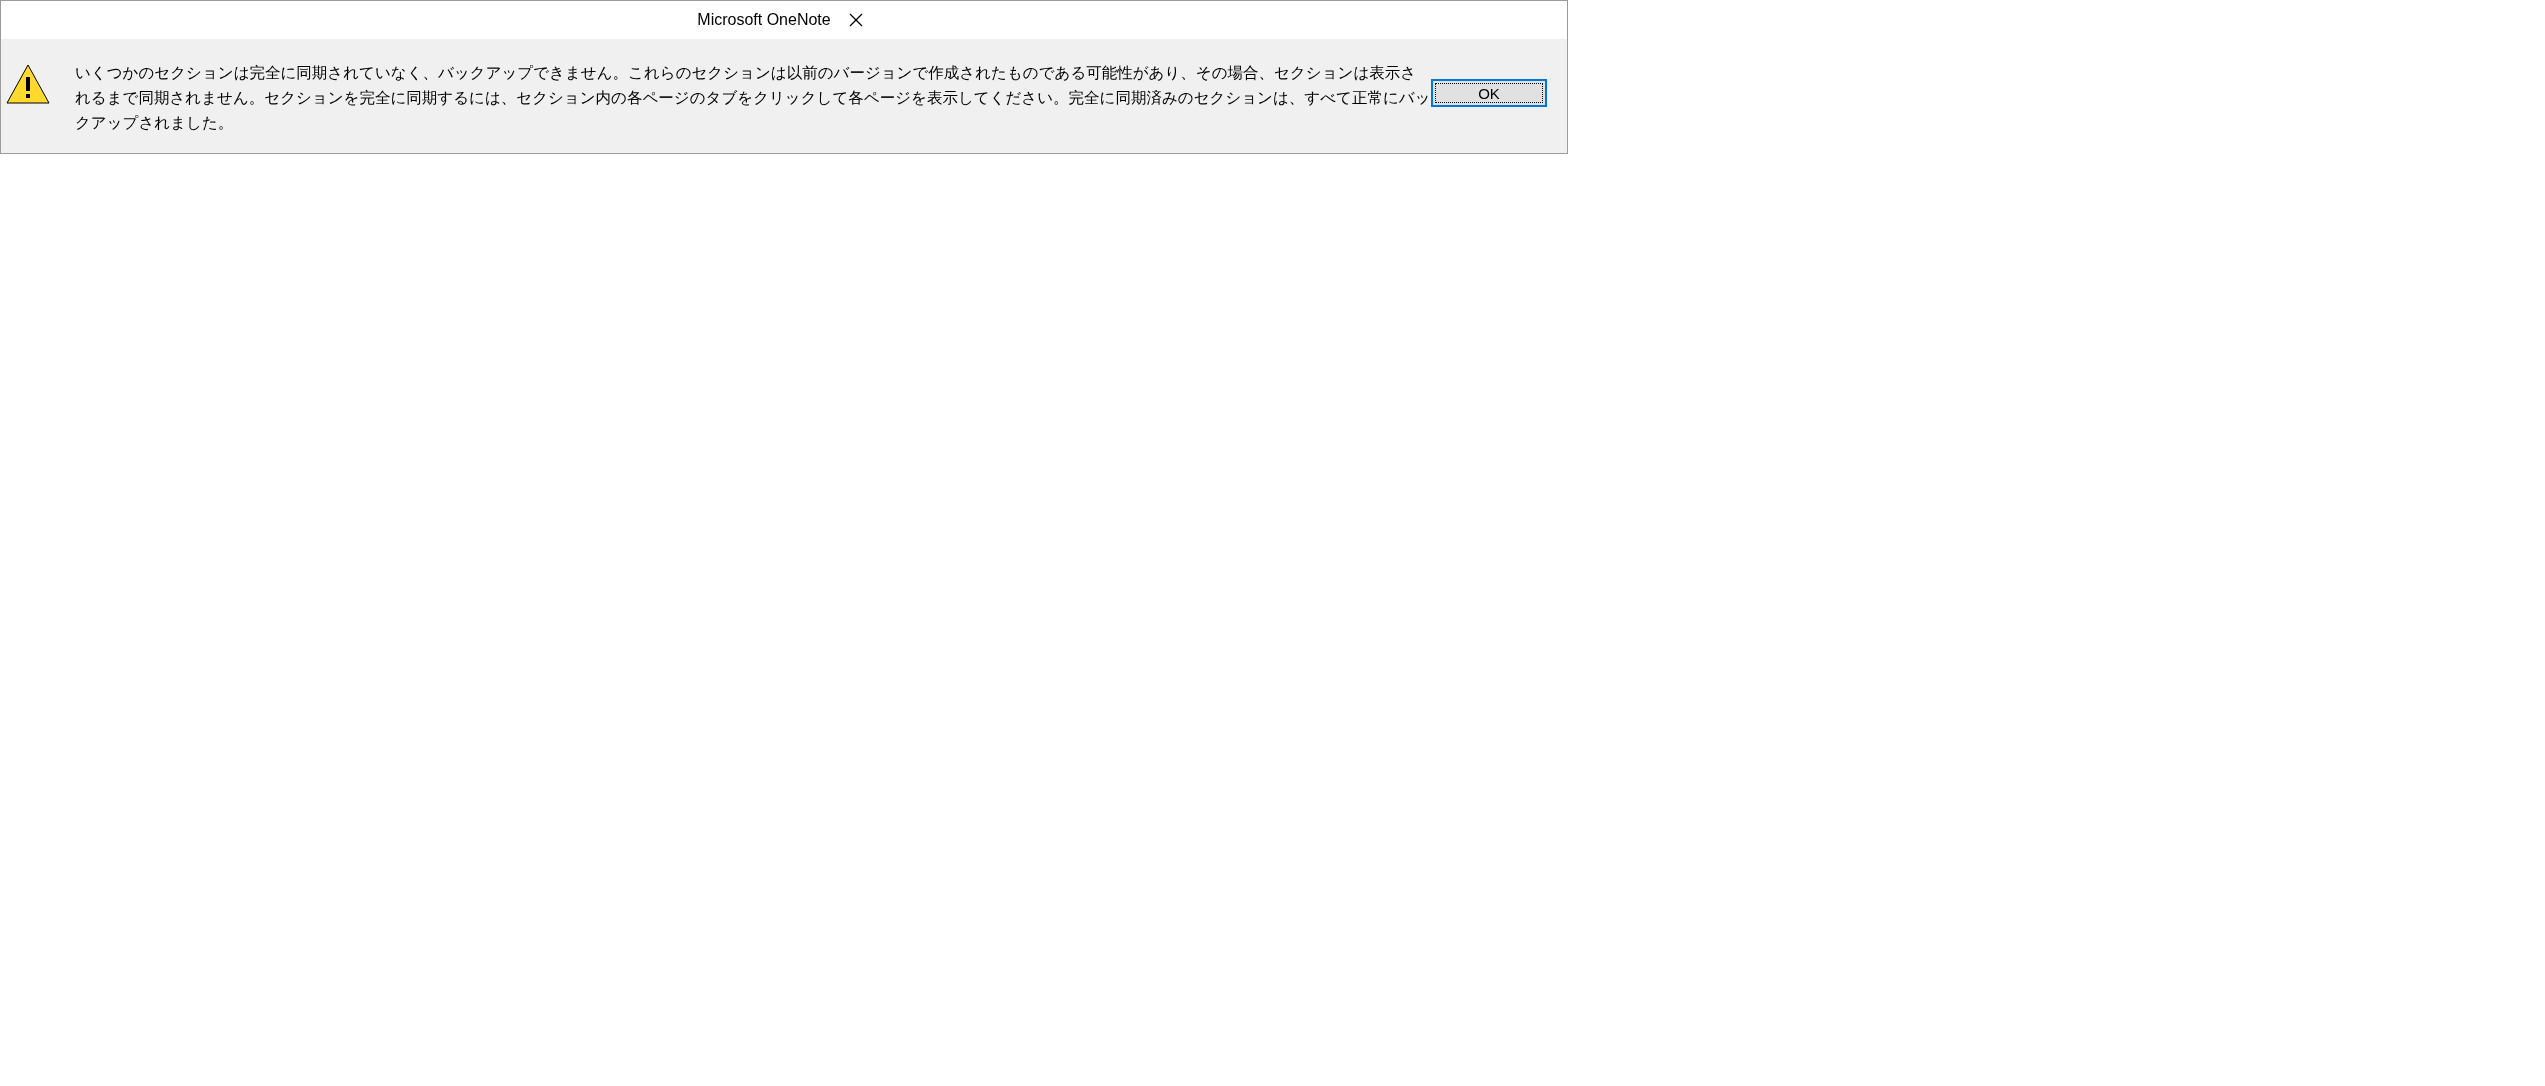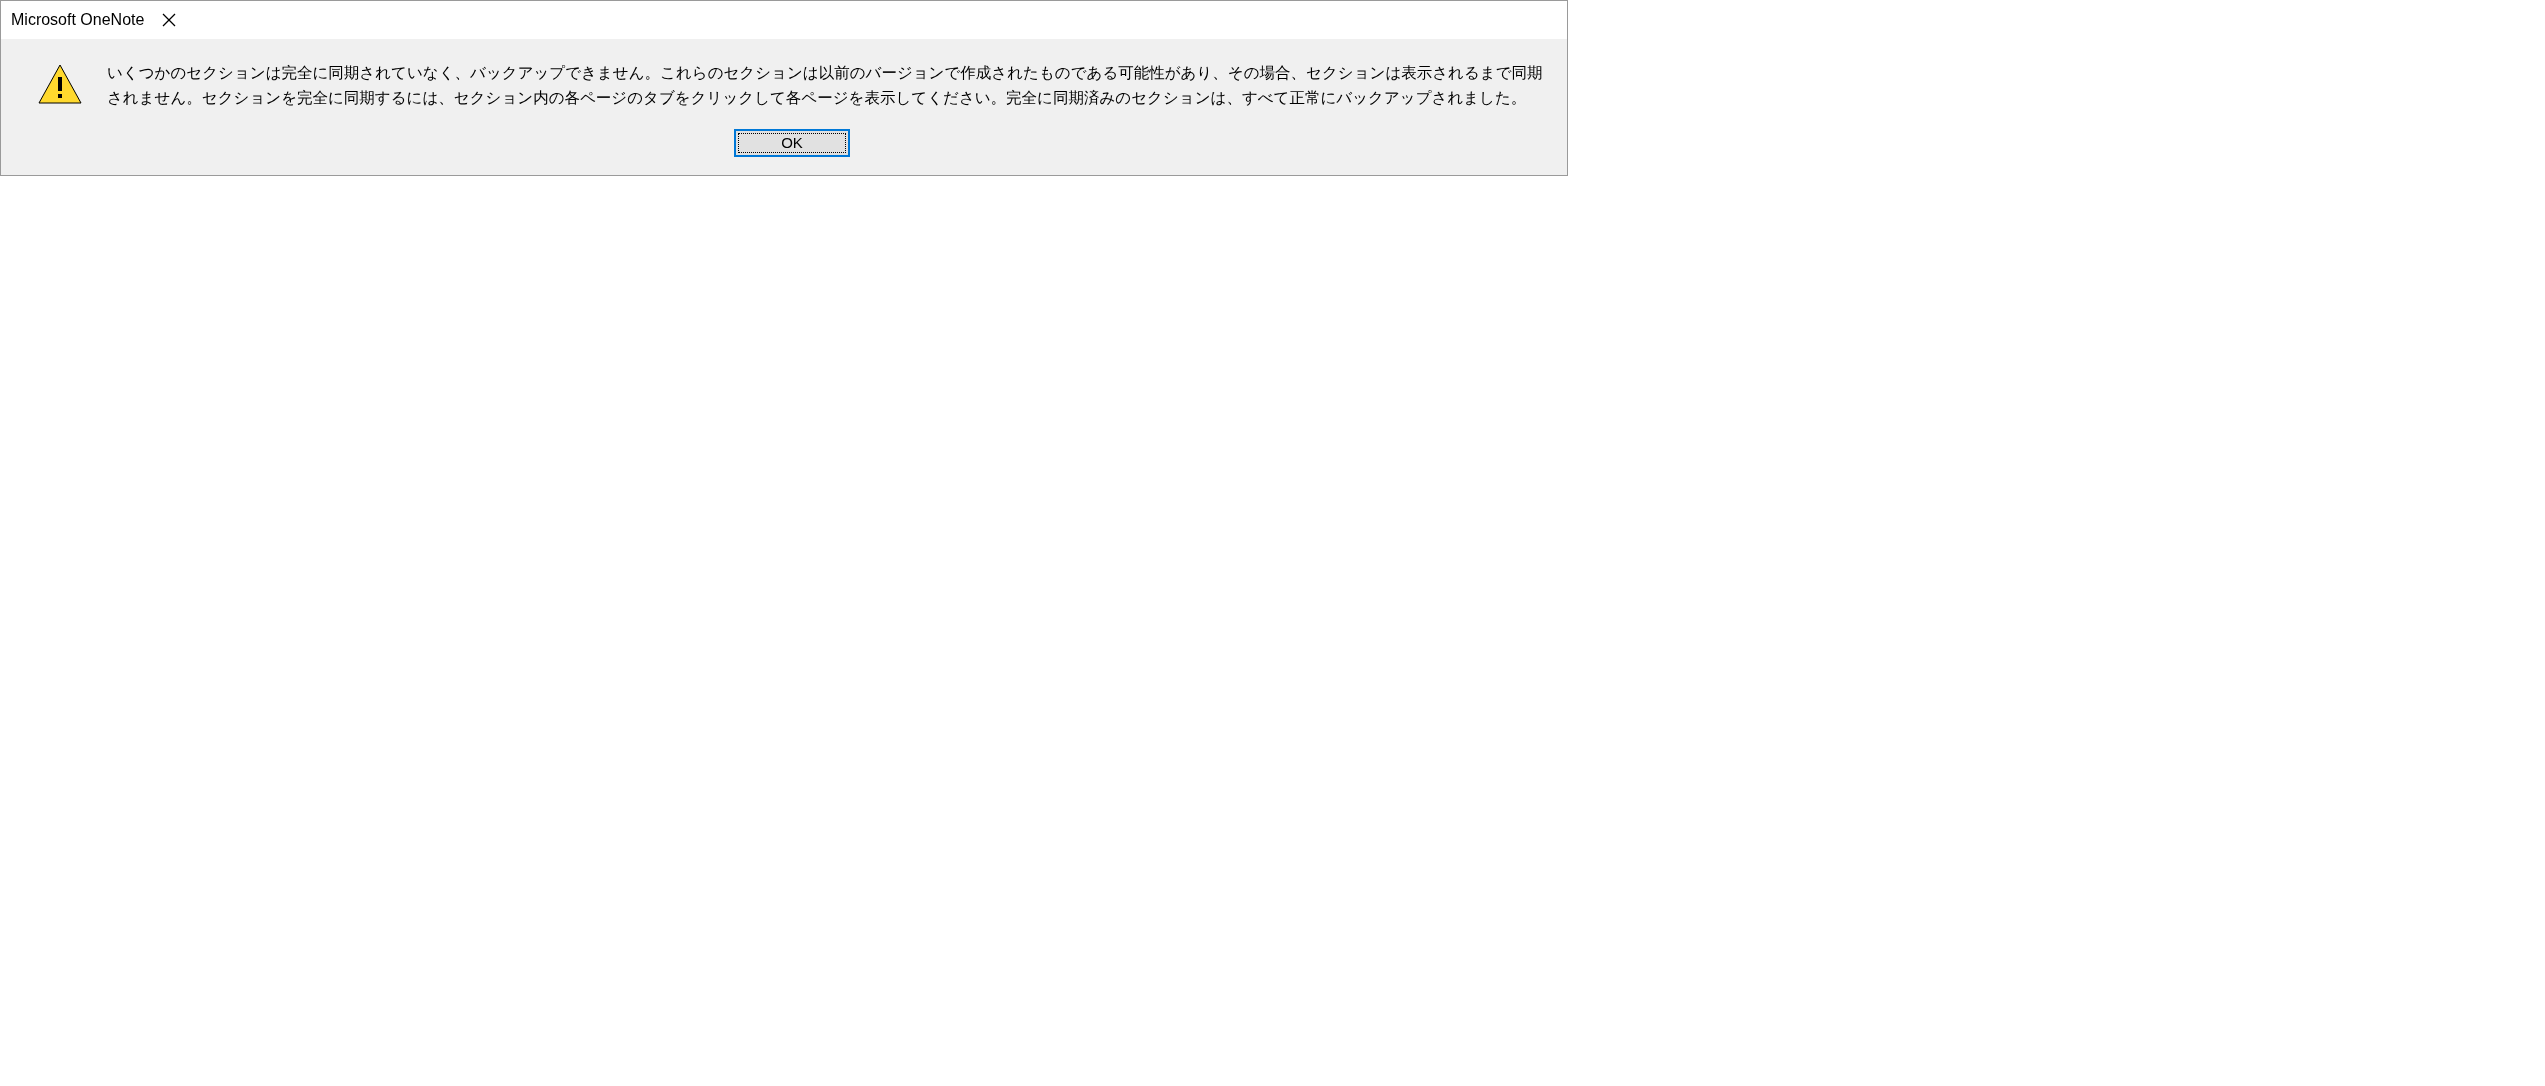--- a/index.html
+++ b/index.html
@@ -15,21 +15,21 @@
     }
     .dialog {
       border: 1px solid #9a9a9a;
       background: #ffffff;
       width: 1568px;
       margin: 0;
     }
     .titlebar {
       display: flex;
       align-items: center;
-      justify-content: flex-start;
+      justify-content: center;
       height: 38px;
       padding-left: 10px;
       background: #ffffff;
     }
     .titlebar-title {
       font-size: 16px;
       color: #000000;
     }
     .close-btn {
       width: 50px;
@@ -40,23 +40,22 @@
       cursor: default;
     }
     .close-btn svg {
       width: 14px;
       height: 14px;
       stroke: #000000;
       stroke-width: 1.3;
     }
     .content-area {
       background: #f0f0f0;
-      padding: 22px 20px 18px 36px;
+      padding: 22px 20px 18px 4px;
       display: flex;
-      flex-direction: column;
       justify-content: center;
     }
     .message-row {
       display: flex;
       align-items: flex-start;
       gap: 24px;
     }
     .warning-icon {
       flex-shrink: 0;
       width: 46px;

